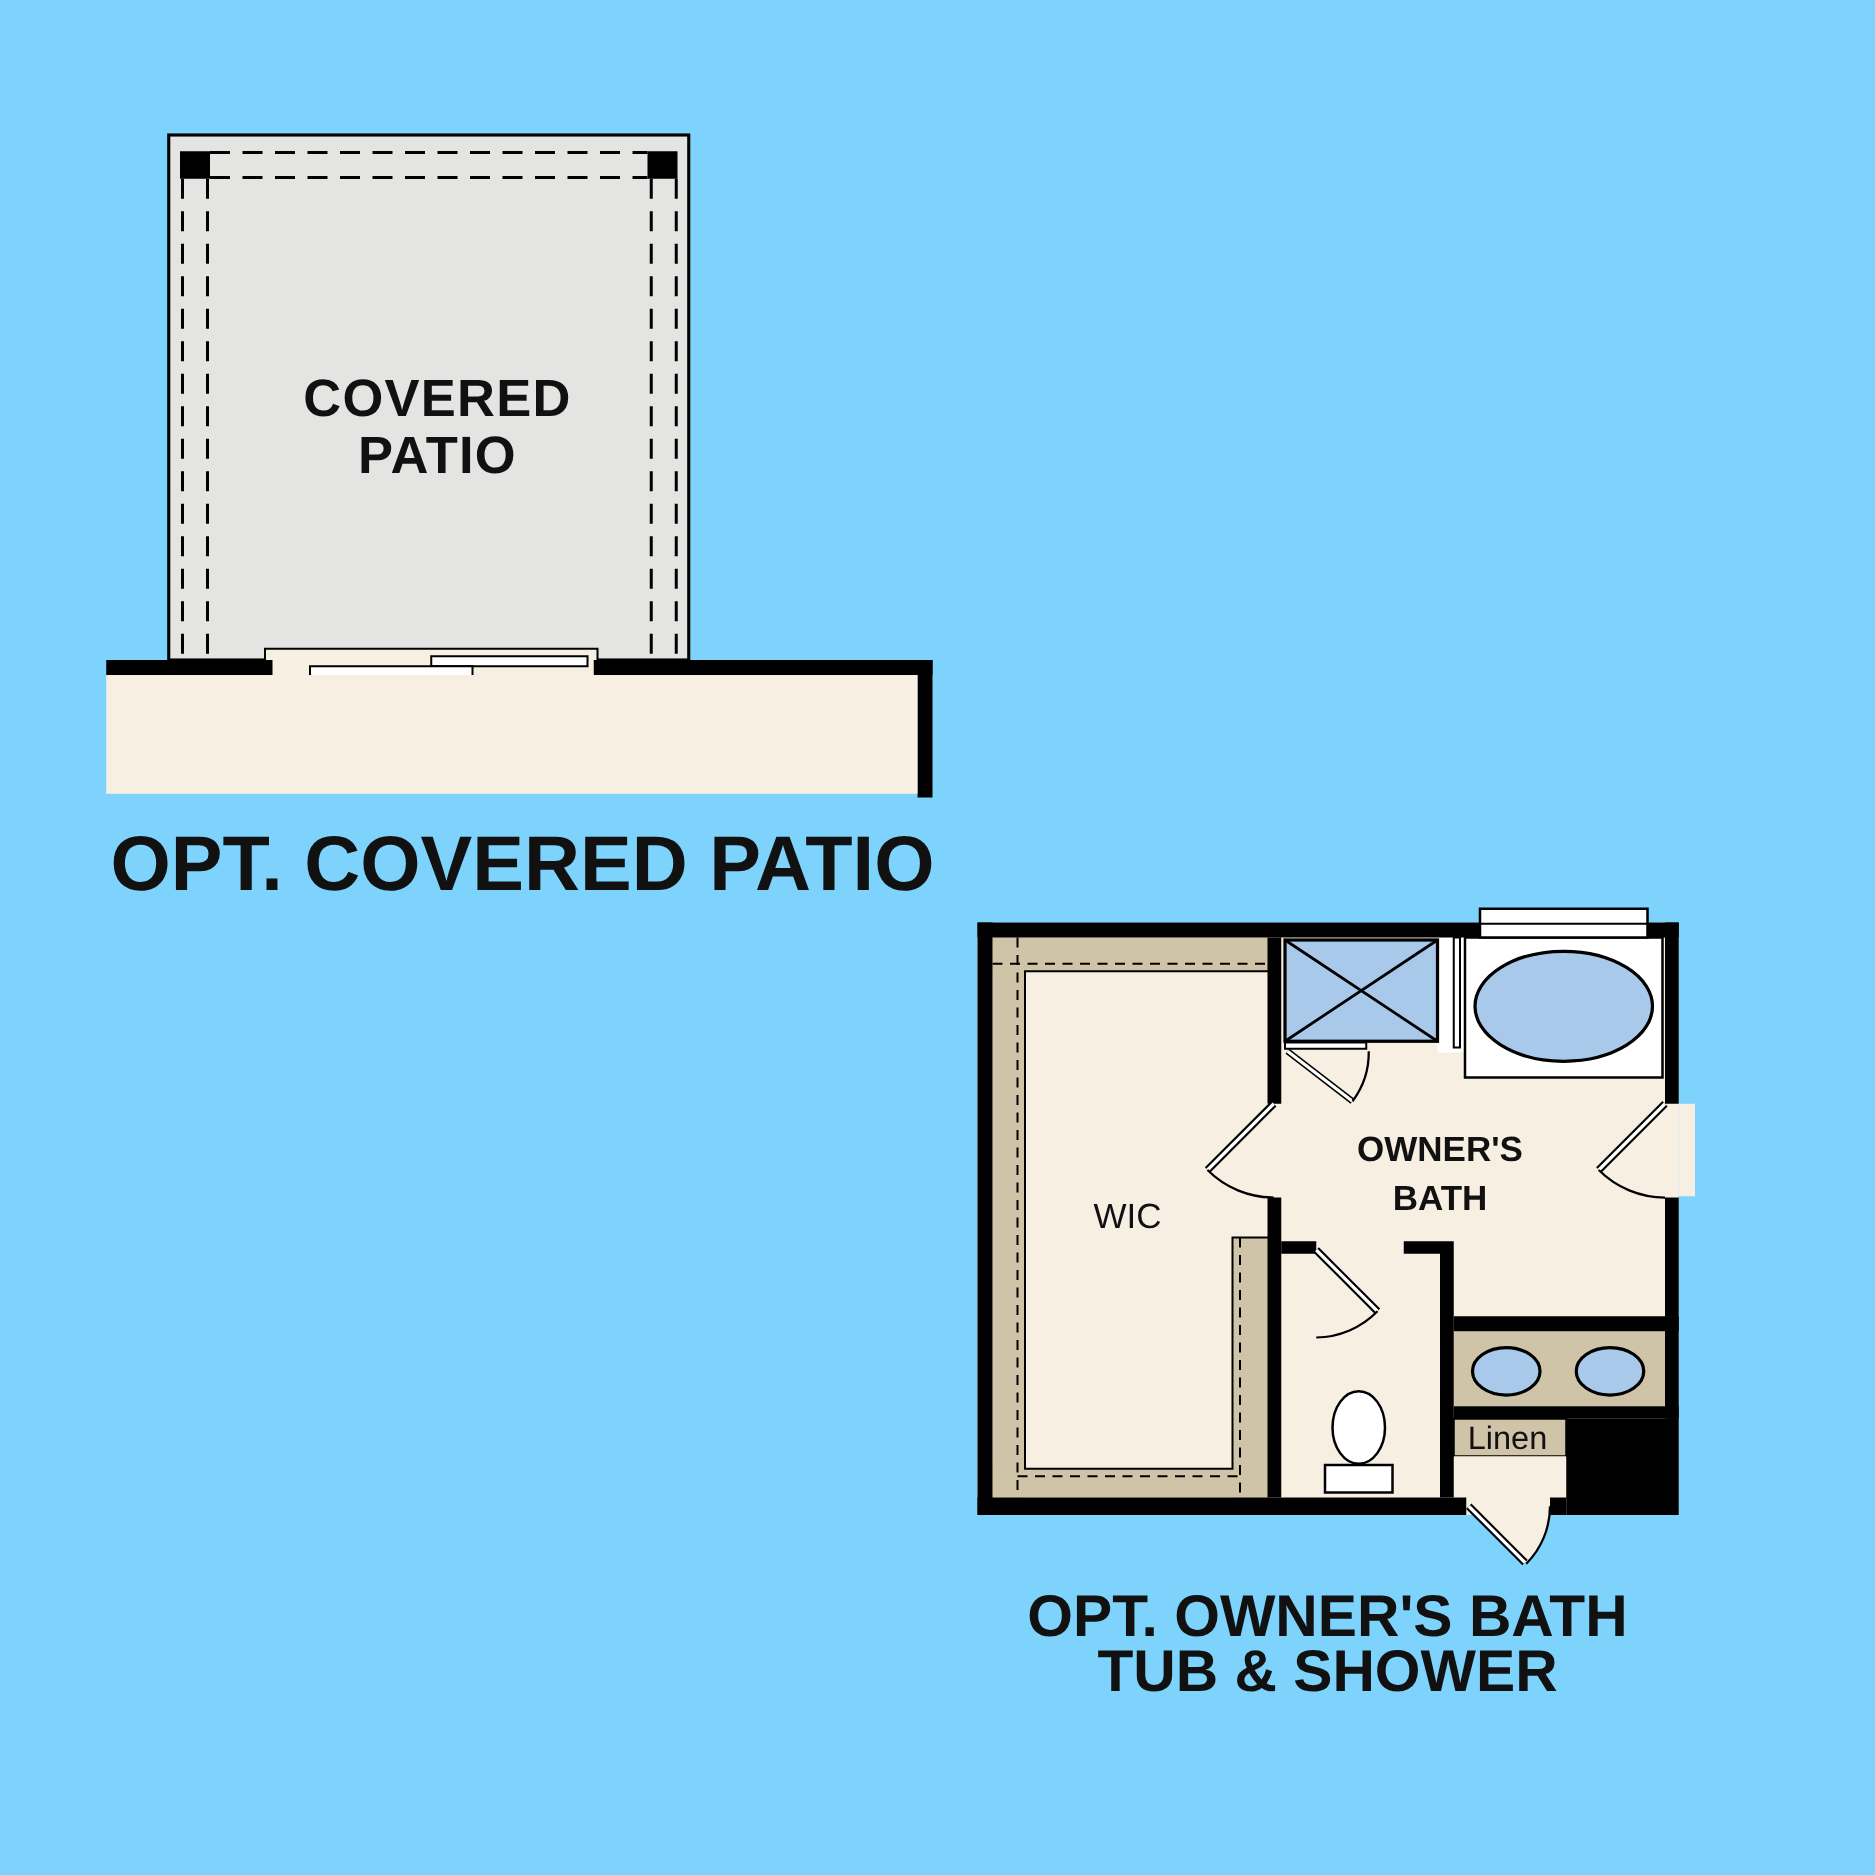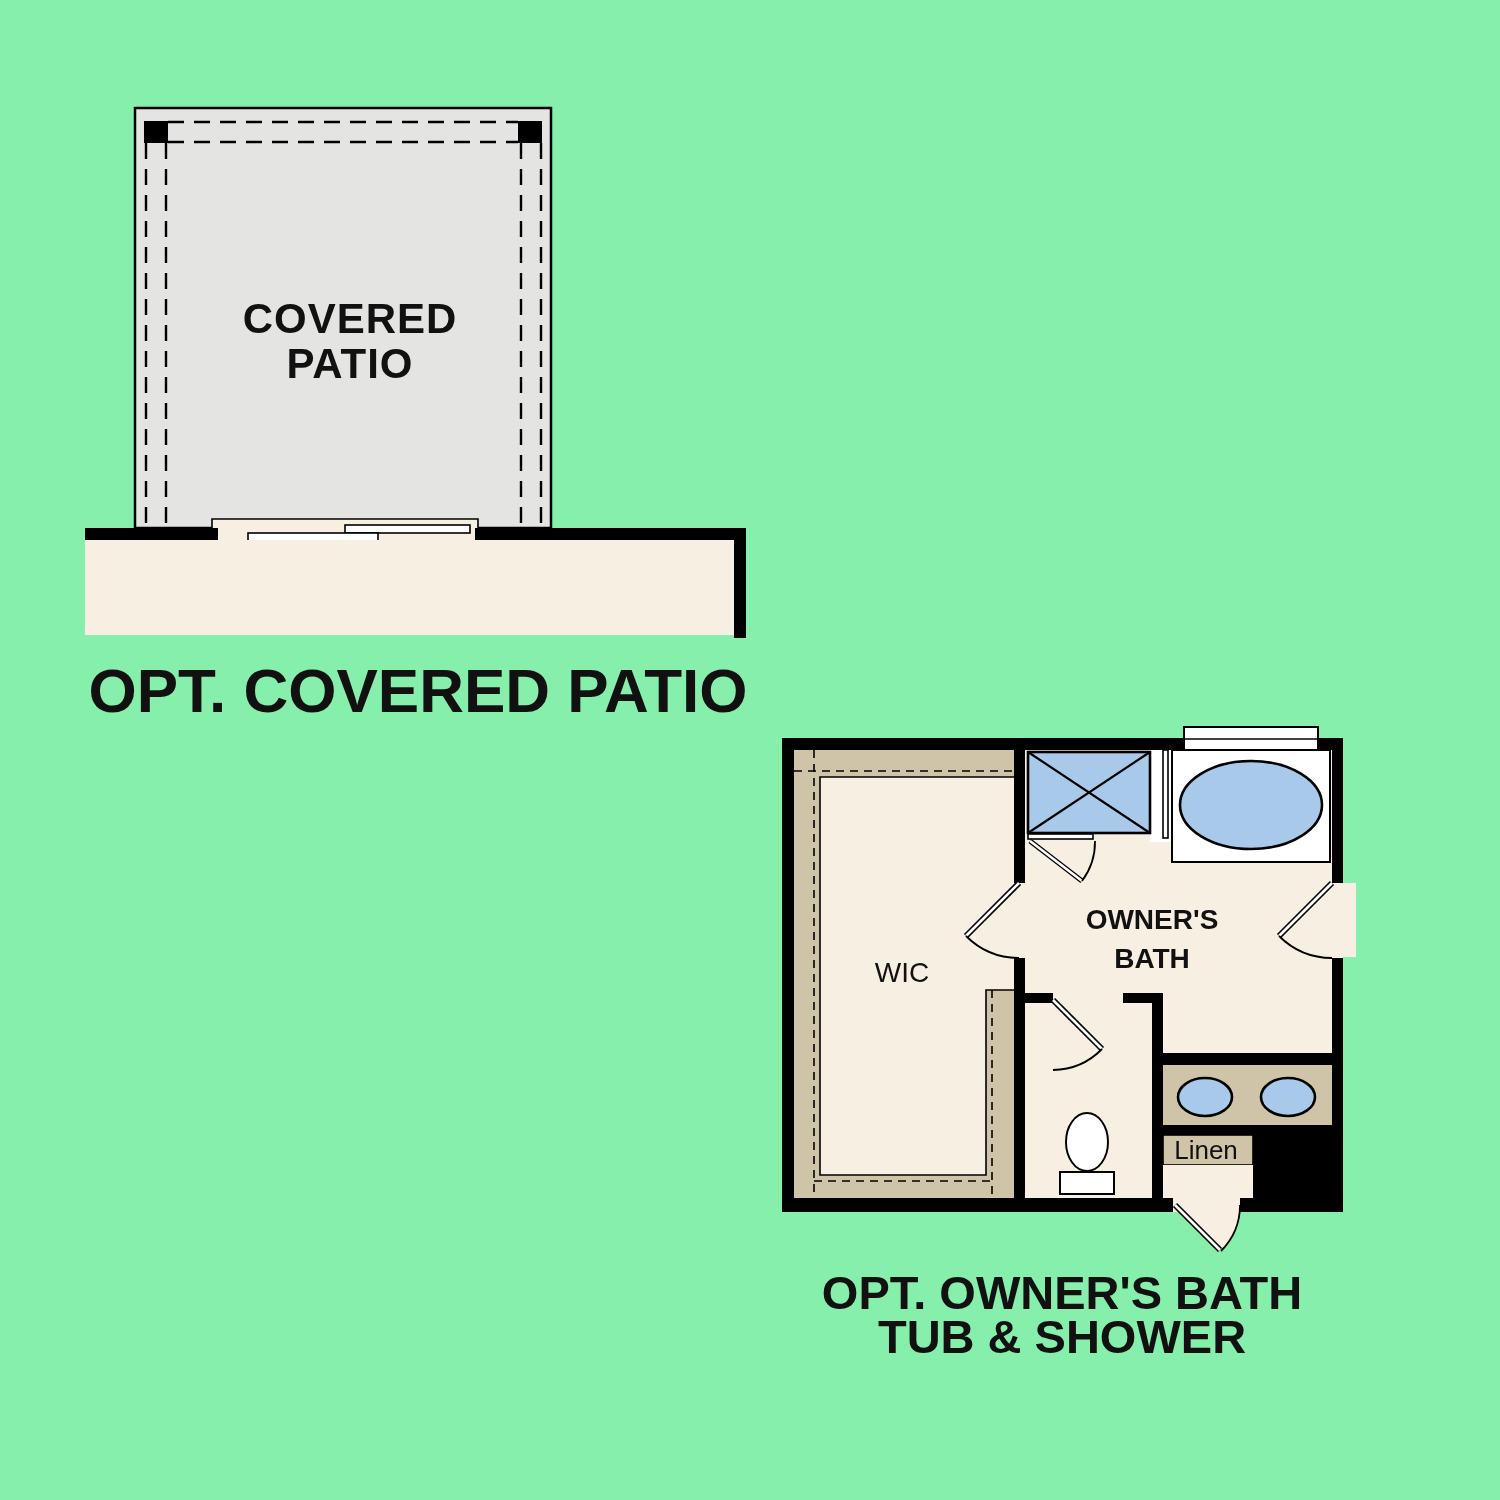--- a/index.html
+++ b/index.html
@@ -1,20 +1,20 @@
 <!DOCTYPE html>
 <html style="--ink: #000000; --cream: #f8efe3; --patio_gray: #e4e4e2; --tan: #d0c4a8; --fixture_blue: #a9c9eb; --text: #111111;"><head>
 <meta charset="utf-8">
 <style>
   :root{
     --ink:#000000; --cream:#f8efe3; --patio_gray:#e4e4e2;
     --tan:#d0c4a8; --fixture_blue:#a9c9eb; --text:#111111;
   }
   html,body{margin:0;padding:0;background:#ffffff;}
-  .stage{width:1500px;height:1500px;background:#86efac;position:relative;}
+  .stage{width:1500px;height:1500px;background:#7dd3fc;position:relative;}
   svg{display:block;}
   .w{fill:var(--ink);}
   .cream{fill:var(--cream);}
   .gray{fill:var(--patio_gray);stroke:var(--ink);stroke-width:2.5;}
   .tan{fill:var(--tan);}
   .tanb{fill:var(--tan);stroke:var(--ink);stroke-width:1.6;}
   .blue{fill:var(--fixture_blue);stroke:var(--ink);stroke-width:2.6;}
   .wht{fill:#ffffff;stroke:var(--ink);stroke-width:2;}
   .ln{fill:none;stroke:var(--ink);stroke-width:2.2;}
   .thin{stroke-width:1.6;}

